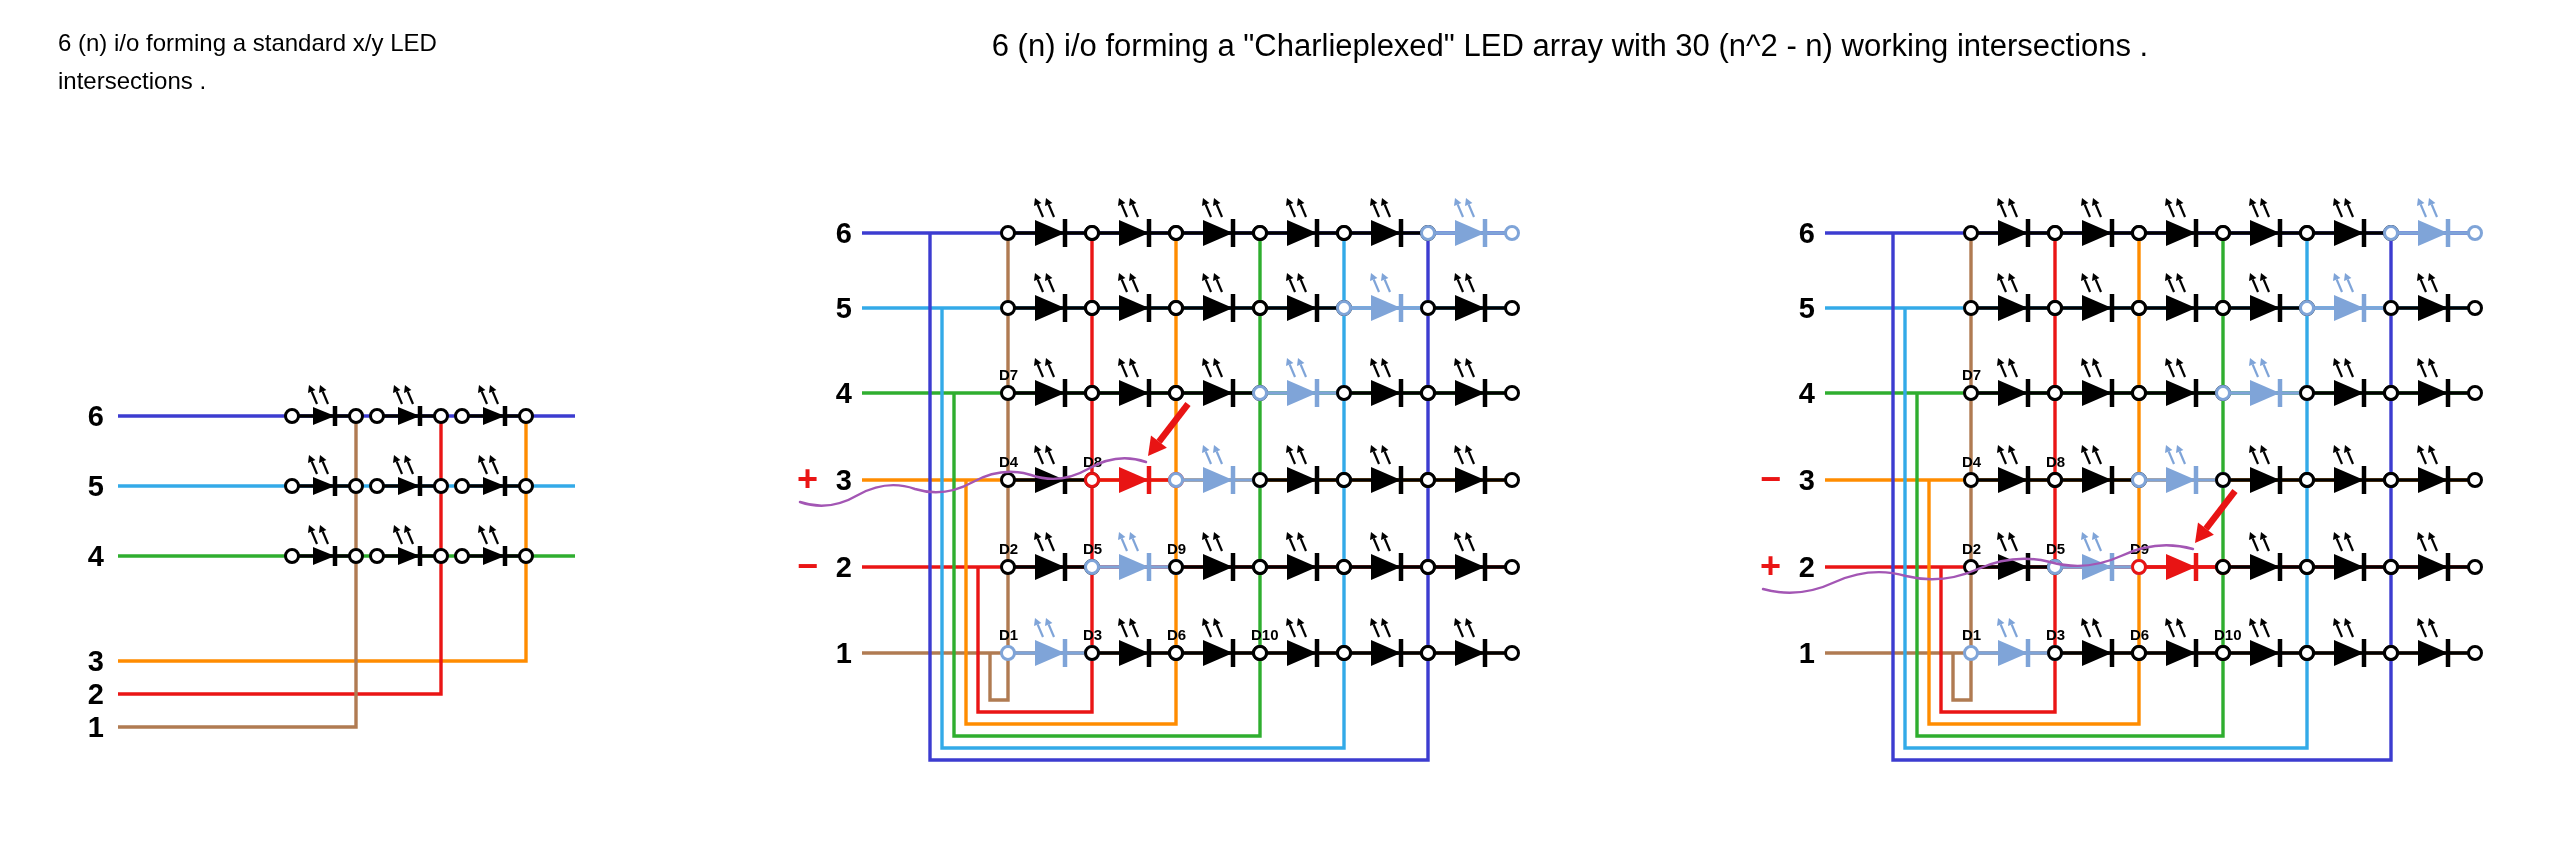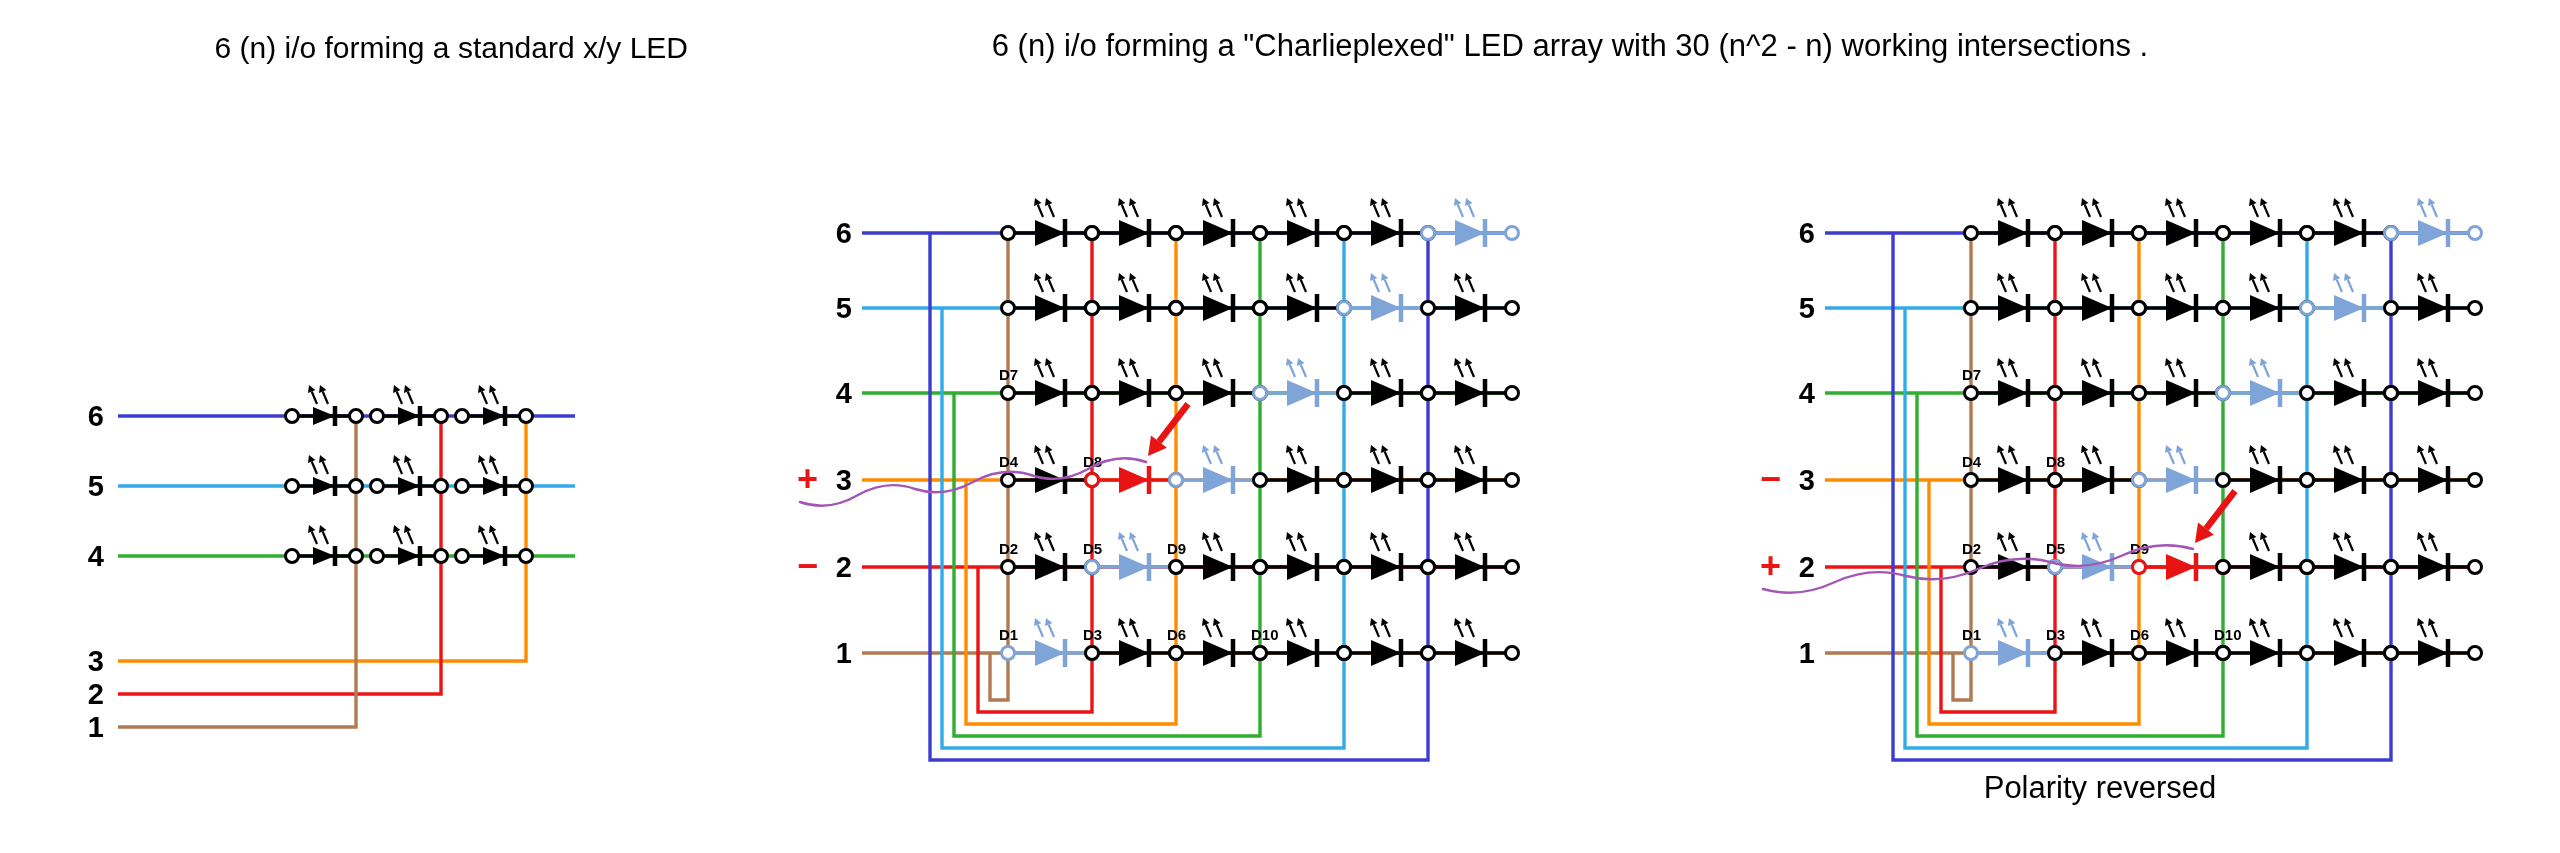--- a/index.html
+++ b/index.html
@@ -5,21 +5,21 @@
   * { margin:0; padding:0; box-sizing:border-box; }
   html,body { background:#ffffff; }
   .stage {
     position:relative; width:2560px; height:853px; background:#ffffff;
     font-family:"Liberation Sans", sans-serif; color:#000; overflow:hidden;
   }
   #diagram-svg { position:absolute; left:0; top:0; width:2560px; height:853px; }
   #diagram-svg text { font-family:"Liberation Sans", sans-serif; }
   .title-left {
     position:absolute; left:58px; top:24px; width:630px;
-    text-align:right; font-size:30px; line-height:1.6;
+    text-align:left; font-size:24px; line-height:1.6;
   }
   .title-charlie {
     position:absolute; left:840px; top:28px; width:1460px;
     text-align:center; font-size:31px; white-space:nowrap;
   }
   .caption {
     position:absolute; left:1880px; top:770px; width:440px;
     text-align:center; font-size:31px;
   }
 </style>
@@ -1313,19 +1313,19 @@
         <path d="M 1763 589 Q 1799 599 1835 582 Q 1871 566 1906 576 Q 1942 585 1978 569 Q 2014 553 2050 562 Q 2086 572 2121 556 Q 2157 539 2193 549" stroke="#a356b4" stroke-width="2.4" fill="none" stroke-linecap="round"></path>
         <g>
           <path d="M 2235 491 L 2206.0 528.7" stroke="#e81414" stroke-width="6.5" fill="none"></path>
           <path d="M 2195 543 L 2198.0 522.6 L 2213.9 534.8 Z" fill="#e81414"></path>
         </g>
       </g>
     </svg>
 
   <div class="title-left">
     <div>6 (n)  i/o forming a standard x/y LED</div>
+    <div>intersections .</div>
   </div>
 
   <div class="title-charlie">6 (n) i/o forming a "Charlieplexed"  LED  array with 30 (n^2 - n) working intersections .</div>
 
-  <div class="caption">Polarity reversed</div>
 
 </div>
 
 </body></html>

